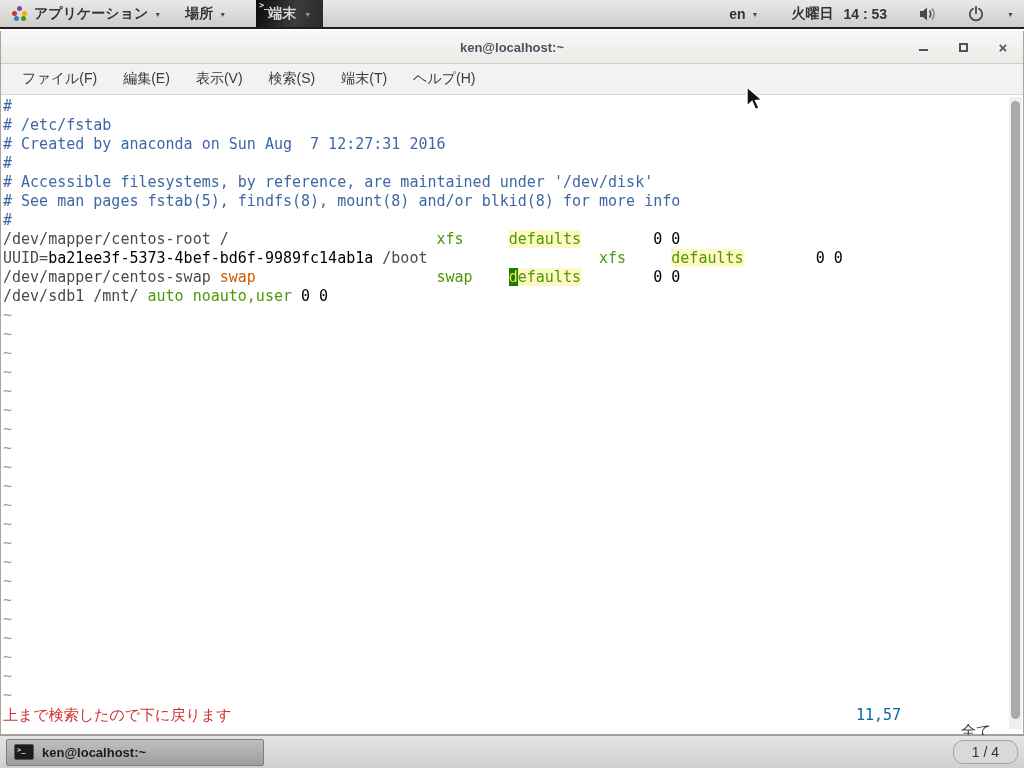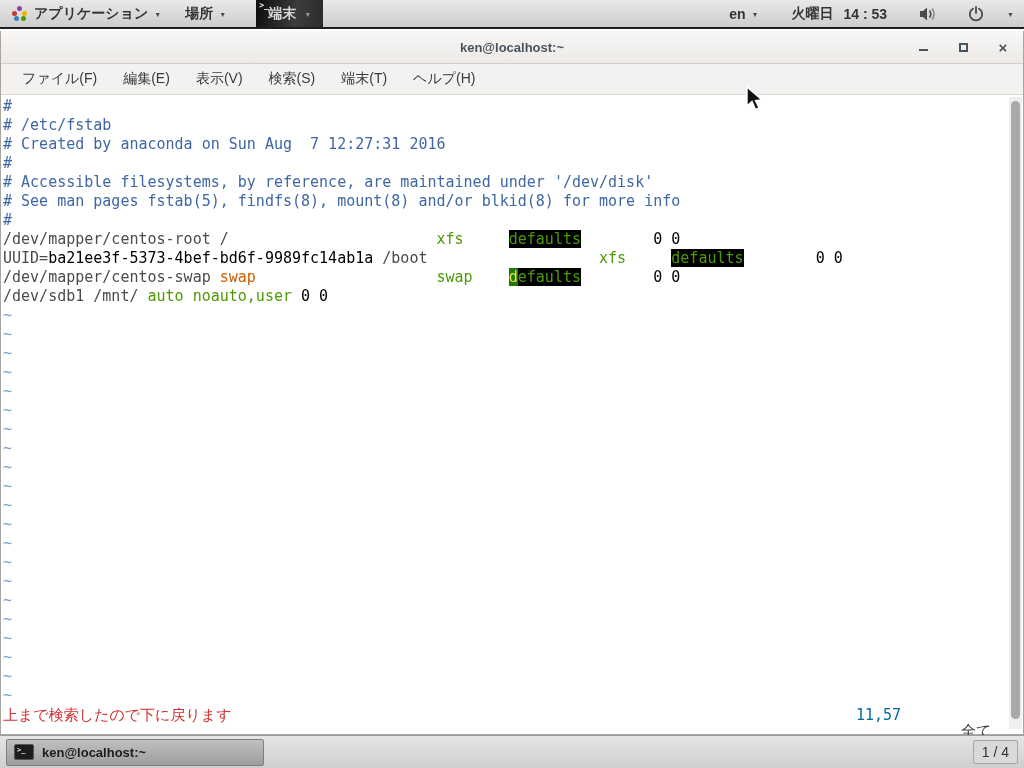--- a/index.html
+++ b/index.html
@@ -52,21 +52,21 @@
   .term { position:relative; height:637px; background:#ffffff;
     font-family:"DejaVu Sans Mono", monospace; font-size:15px; line-height:19px; }
   #vim-lines { position:absolute; left:2px; top:2px; white-space:pre; }
   .line { height:19px; }
   .s-text    { color:#4b4b49; }
   .s-comment { color:#3f67a5; }
   .s-green   { color:#4e9a06; }
   .s-red     { color:#000000; }
   .s-orange  { color:#ce5c00; }
   .s-tilde   { color:#7f9ec5; }
-  .s-hl      { background:#000000; color:#4e9a06; }
+  .s-hl      { background:#fef9c3; color:#4e9a06; }
   .s-cursor  { background:#1f7a00; color:#e6e153; }
   .vim-status { position:absolute; top:611px; left:0; width:100%; height:19px; }
   .vim-msg   { position:absolute; left:2px; color:#d32f2f; }
   .vim-ruler { position:absolute; left:855px; color:#0369a1; }
   .vim-scope { position:absolute; left:960px; color:#3c3c3c;margin-top:16px; }
 
   .scrollbar { position:absolute; right:1px; top:2px; width:13px; height:632px; background:#f1efee; }
   .scroll-thumb { position:absolute; left:2px; right:2px; top:4px; bottom:10px;
     background:#a9a9a9; border-radius:6px; }
 
@@ -75,22 +75,22 @@
     background:linear-gradient(#e5e5e3,#cfcfcd); border-top:1px solid #9c9c9a;
     display:flex; align-items:center; padding:0 6px; }
   .task-button { width:258px; height:27px;
     background:linear-gradient(#c0c0c0,#9d9d9d); border:1px solid #7e7e7e; border-radius:2px;
     display:flex; align-items:center; gap:8px; padding:0 7px;
     font-size:13px; font-weight:bold; color:#1c1c1c; }
   .task-term-icon { width:20px; height:16px; background:#1c1c1c; border:1px solid #555;
     border-radius:2px; position:relative; flex:none; }
   .task-term-icon::before { content:">_"; position:absolute; left:2px; top:1px;
     color:#e8e8e8; font-size:7px; font-family:"DejaVu Sans Mono",monospace; }
-  .pager { margin-left:auto; border:1px solid #a5a5a3; background:#d9d9d7; border-radius:2px;
-    padding:3px 8px; font-size:14px; color:#333; }
+  .pager { margin-left:auto; border:1px solid #a5a5a3; background:#d9d9d7; border-radius:10px;
+    padding:3px 18px; font-size:14px; color:#333; }
 
   
   .mouse { position:absolute; left:746px; top:86px; z-index:99; pointer-events:none; }
 </style>
 </head>
 <body>
 
 <div class="top-panel">
   <div class="panel-item">
     <span class="app-menu-icon">

